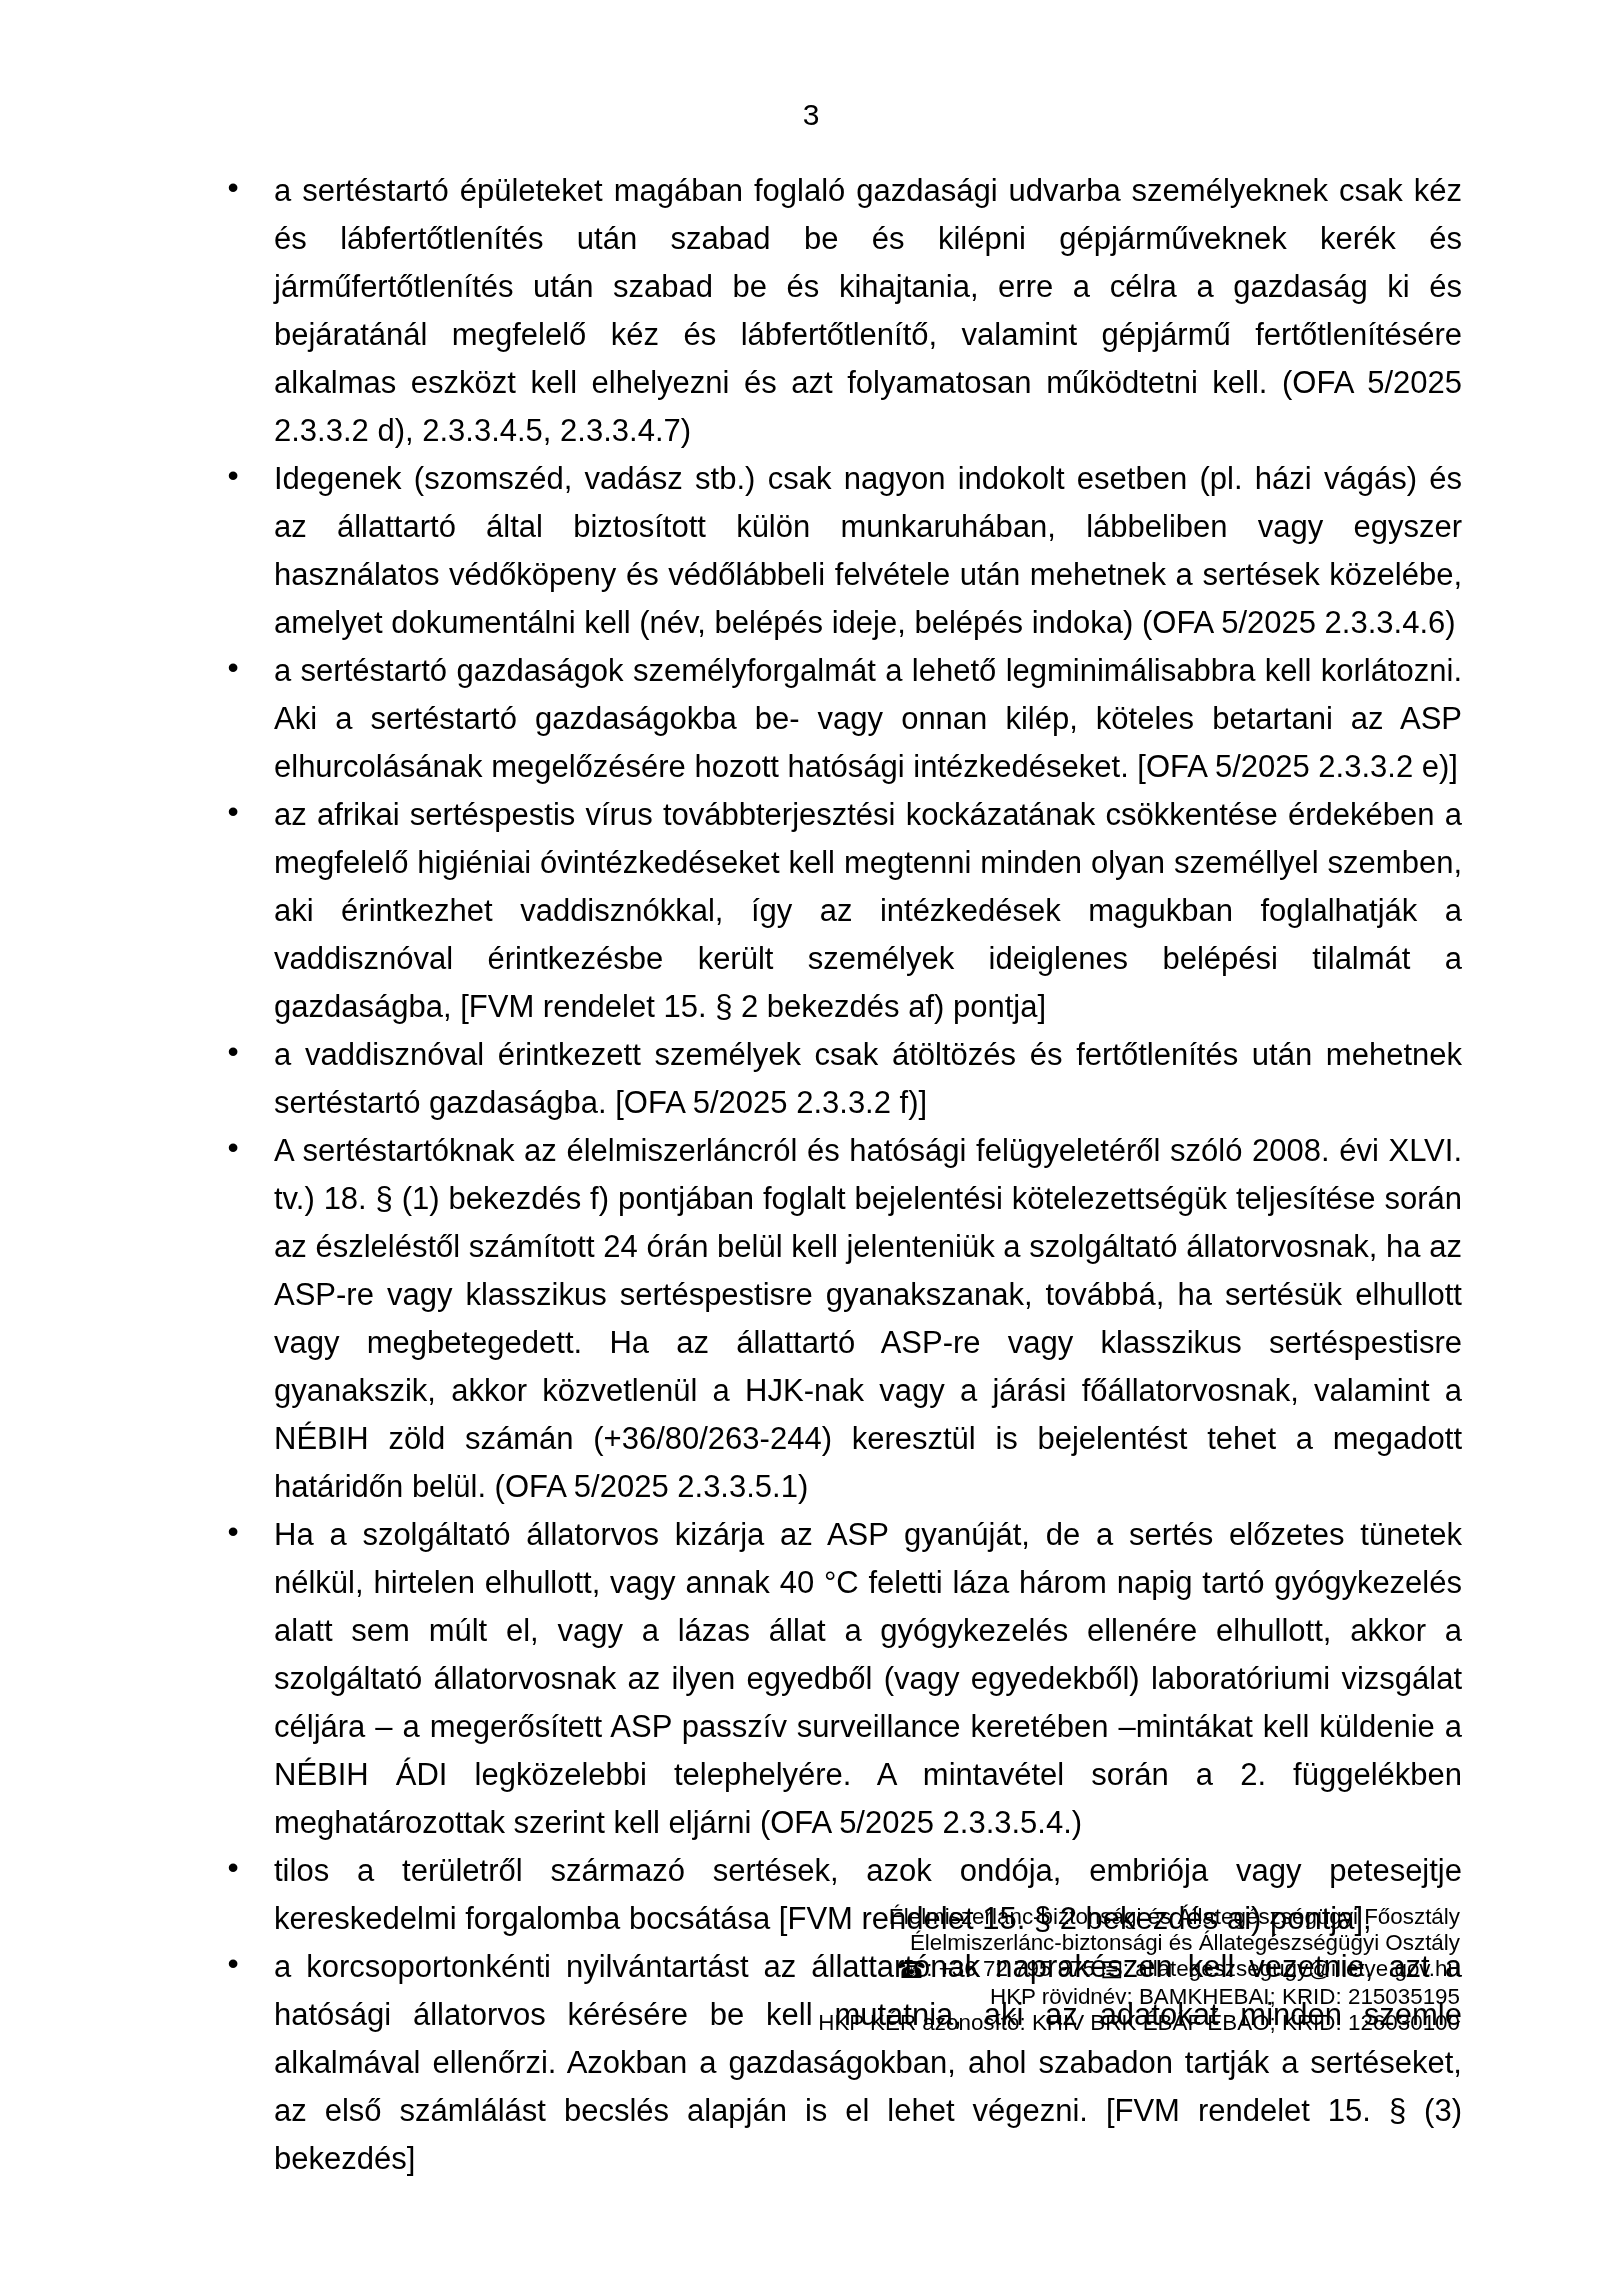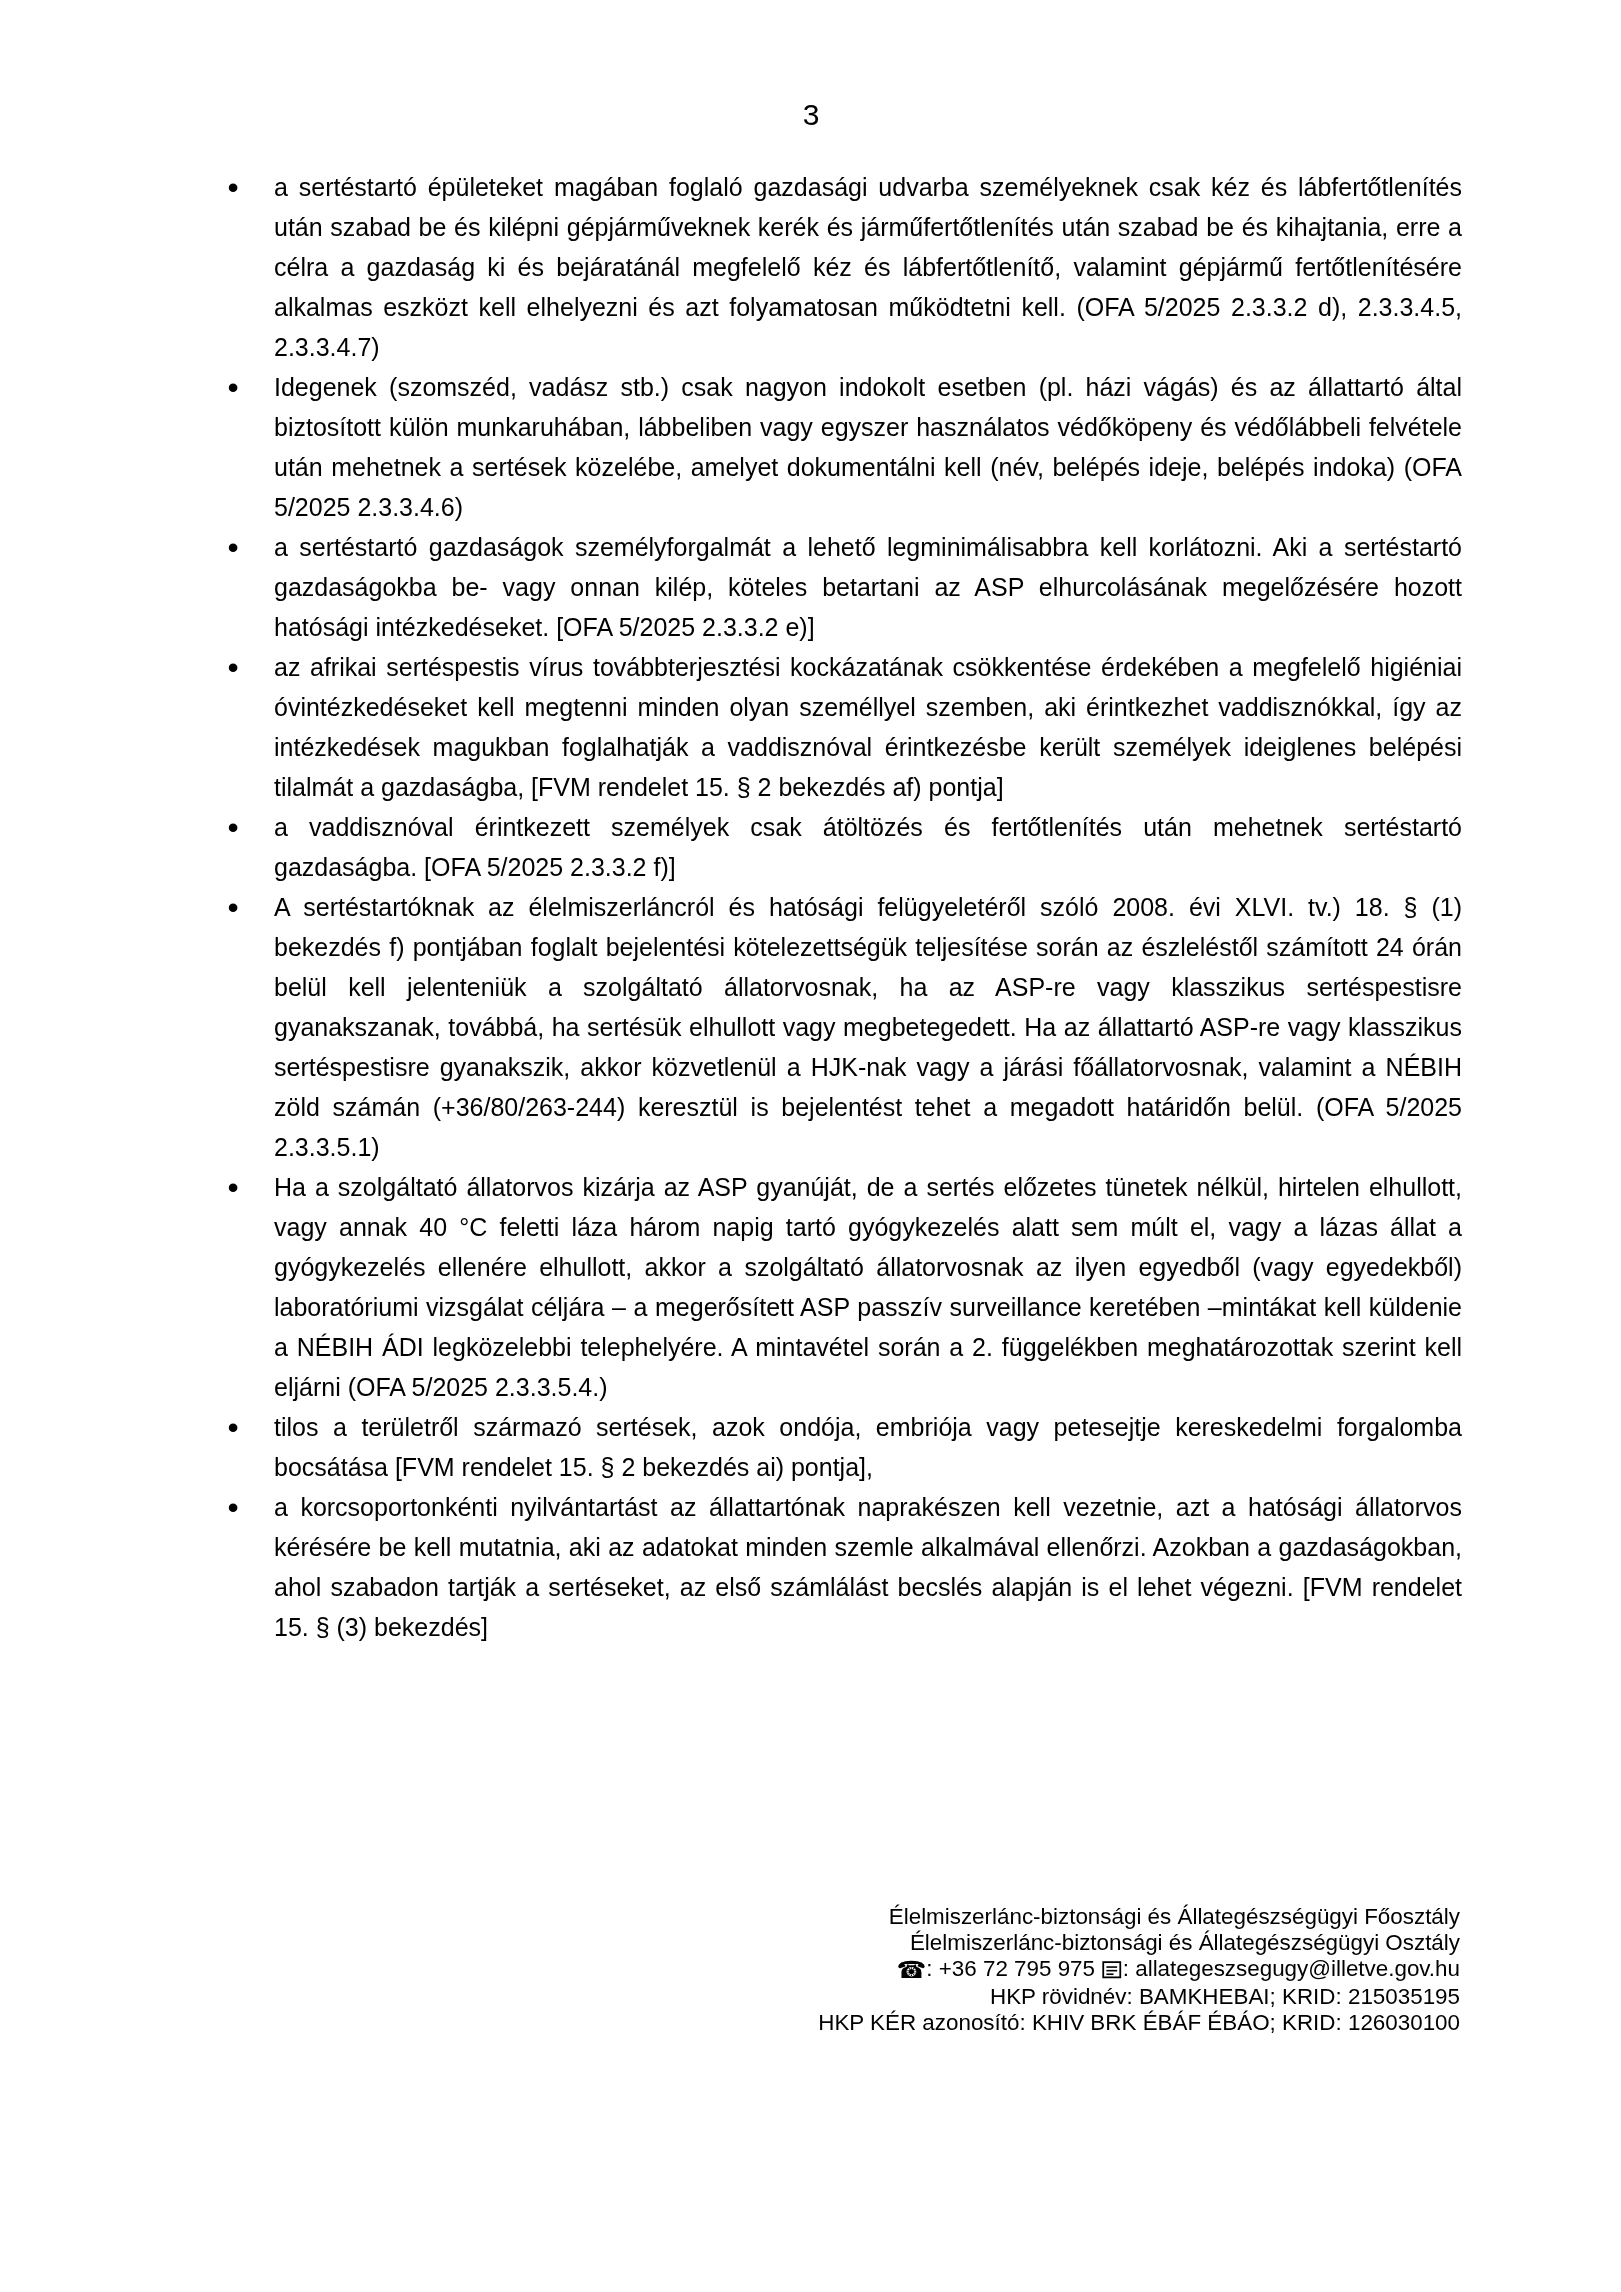--- a/index.html
+++ b/index.html
@@ -26,22 +26,22 @@
     line-height: 40px;
   }
   .bullet-list {
     position: absolute;
     top: 167px;
     left: 224px;
     width: 1238px;
     margin: 0;
     padding: 0;
     list-style: none;
-    font-size: 25px;
-    line-height: 40px;
+    font-size: 31px;
+    line-height: 48px;
   }
   .bullet-list li {
     position: relative;
     padding-left: 50px;
     text-align: justify;
     text-align-last: left;
   }
   .bullet-list li::before {
     content: "\2022";
     position: absolute;

